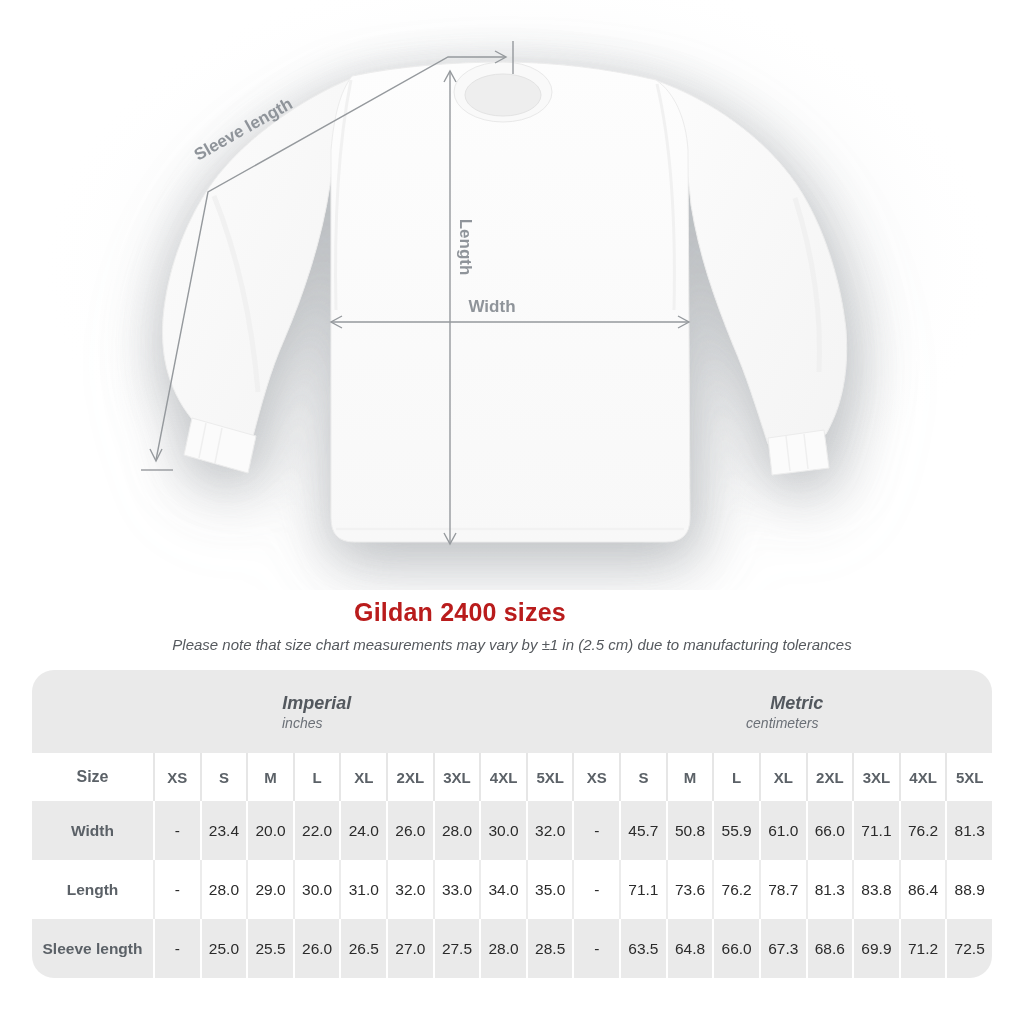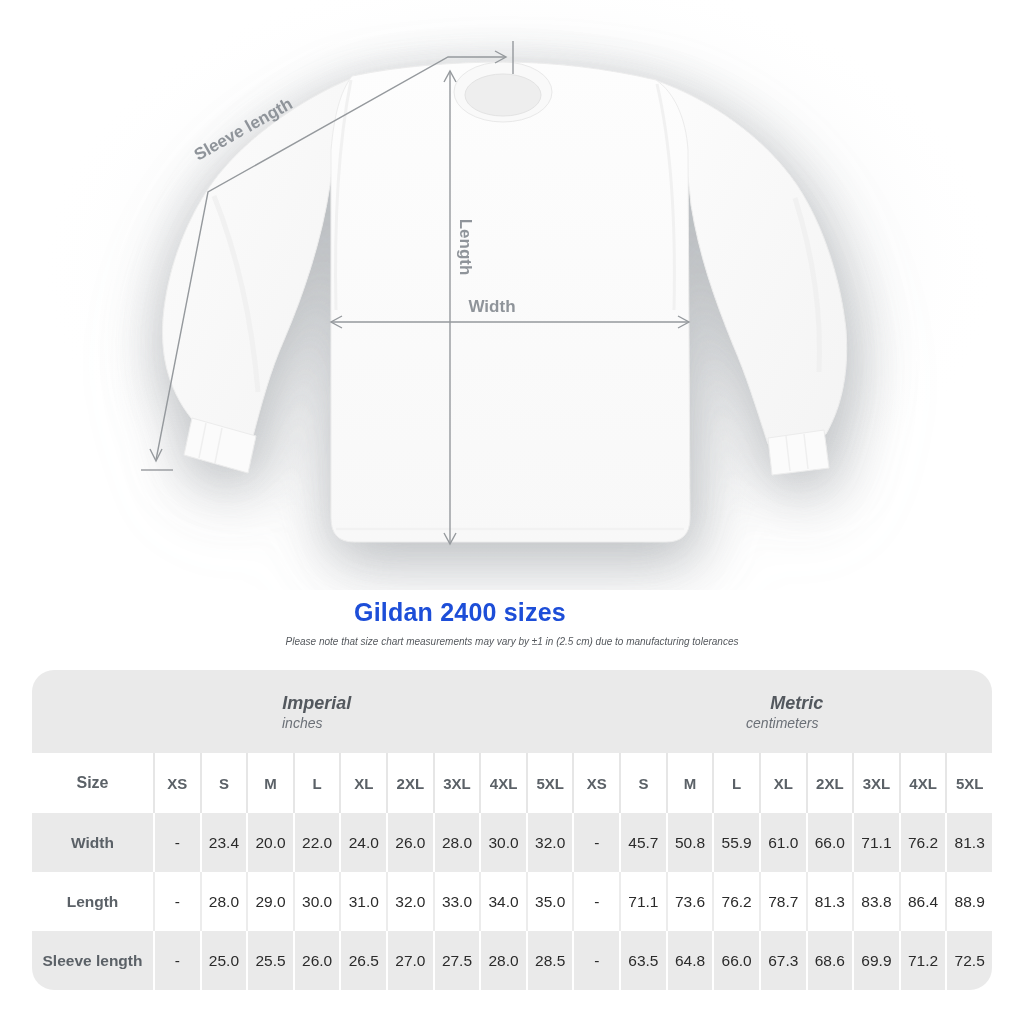--- a/index.html
+++ b/index.html
@@ -7,34 +7,34 @@
   .page { position:relative; width:1024px; height:1024px; overflow:hidden; background:#ffffff; }
 
   .diagram { position:absolute; top:0; left:0; width:1024px; height:590px; }
   .shirt { filter: drop-shadow(16px 12px 26px rgba(150,155,160,0.32))
                    drop-shadow(-12px 10px 22px rgba(160,164,168,0.25))
                    drop-shadow(0 24px 28px rgba(150,155,160,0.28)); }
   .measure path { stroke:#95999d; stroke-width:1.4; fill:none; }
   .measure text { font-size:17px; font-weight:bold; fill:#8f949a; font-family:"Liberation Sans","DejaVu Sans",sans-serif; }
 
   .title { position:absolute; top:598px; left:0; width:920px; text-align:center;
-           font-size:25px; font-weight:bold; color:#1d4ed8; letter-spacing:0.2px; }
+           font-size:25px; font-weight:bold; color:#b91c1c; letter-spacing:0.2px; }
   .subtitle { position:absolute; top:636px; left:0; width:1024px; text-align:center;
-              font-style:italic; font-size:10px; color:#55595e; }
+              font-style:italic; font-size:15px; color:#55595e; }
 
   .size-table { position:absolute; top:670px; left:32px; width:960px;
                 border-collapse:separate; border-spacing:0; table-layout:fixed; }
   .size-table td { overflow:hidden; }
   .band { background:#eaeaea; height:83px; text-align:center; vertical-align:middle; }
   .band-first { border-top-left-radius:22px; }
   .band-last  { border-top-right-radius:22px; }
   .unit-name { font-size:18px; font-weight:bold; font-style:italic; color:#53585e;margin-left:29px; }
   .unit-sub  { font-size:14px; font-style:italic; color:#6b7077; margin-top:1px; }
 
-  .head-row td { height:60px; background:#ffffff; text-align:center; vertical-align:middle;
+  .head-row td { height:48px; background:#ffffff; text-align:center; vertical-align:middle;
                  font-weight:bold; font-size:15px; color:#5b6167; }
   .head-row td + td { border-left:2px solid #e6e6e6;margin-top:38px; }
   .head-row td:first-child { font-size:16px; }
 
   .data-row td { height:59px; text-align:center; vertical-align:middle;
                  font-size:15.5px; color:#2b2b2b; }
   .data-row td.label-cell { font-weight:bold; font-size:15.5px; color:#5b6167; }
   .data-row.gray td  { background:#eaeaea; }
   .data-row.gray td + td { border-left:2px solid #ffffff; }
   .data-row.white td { background:#ffffff; }

